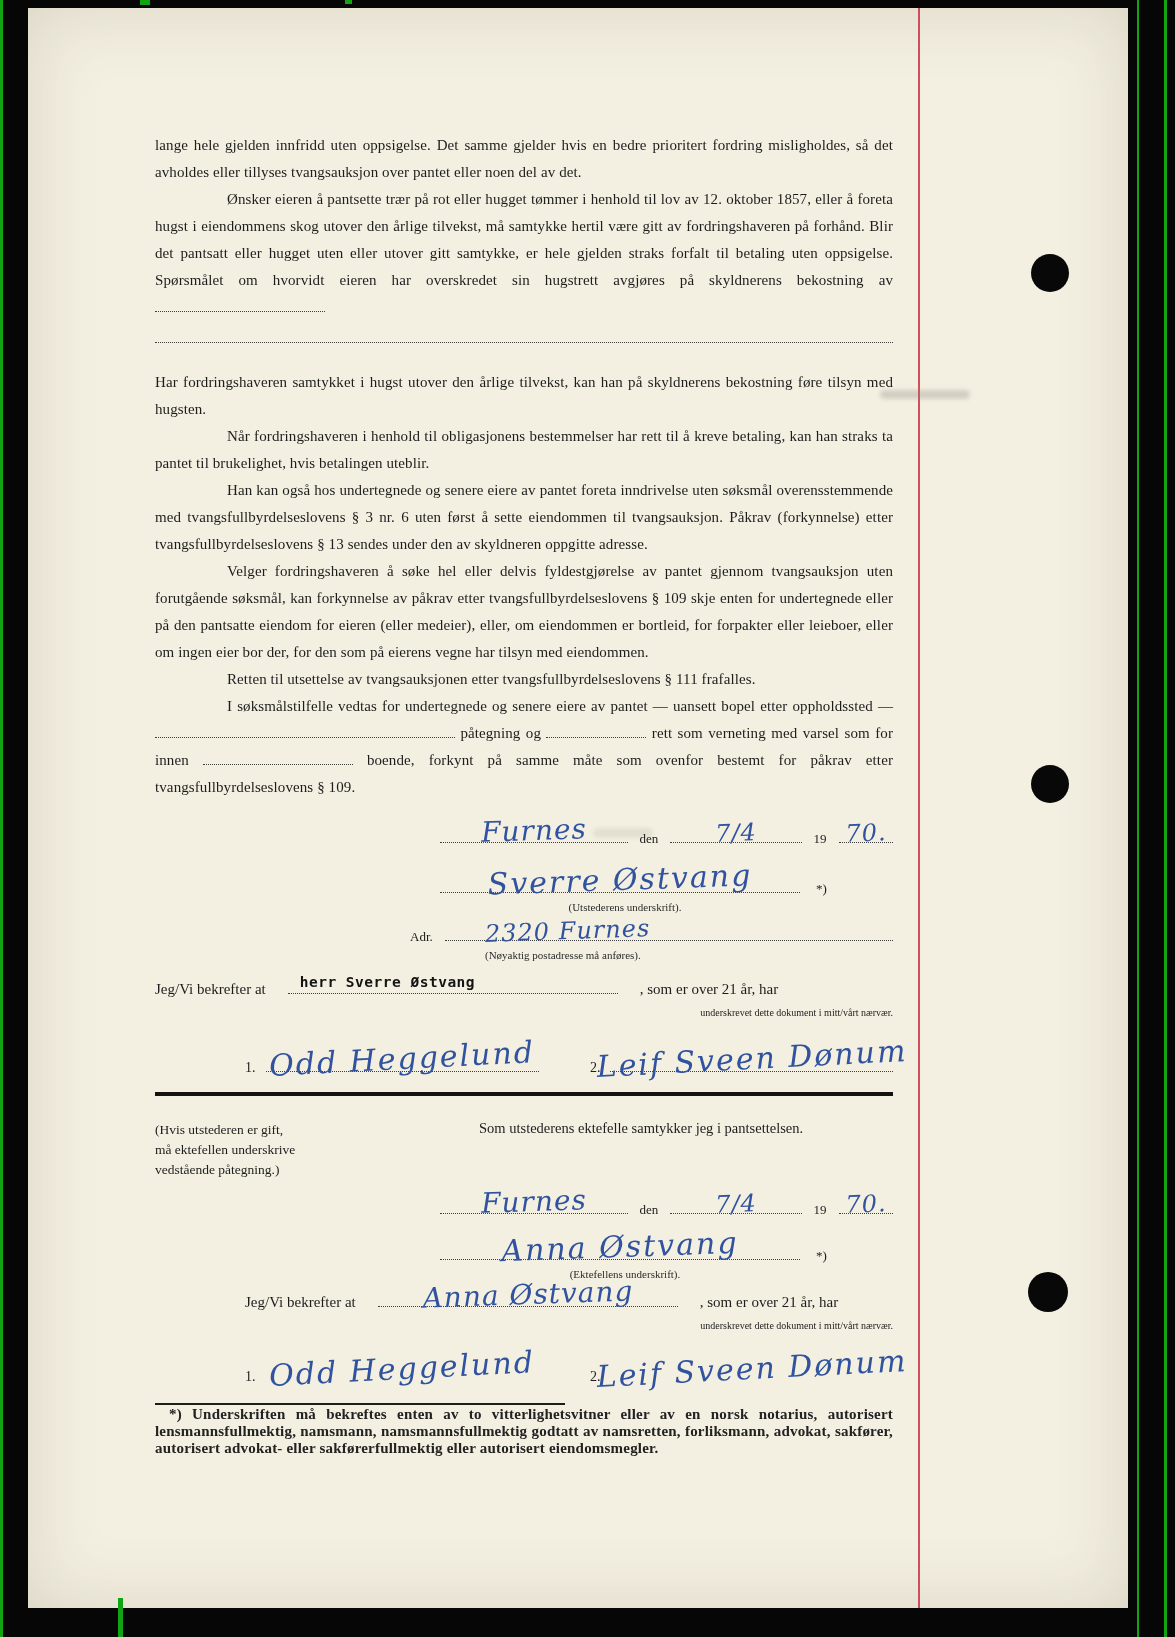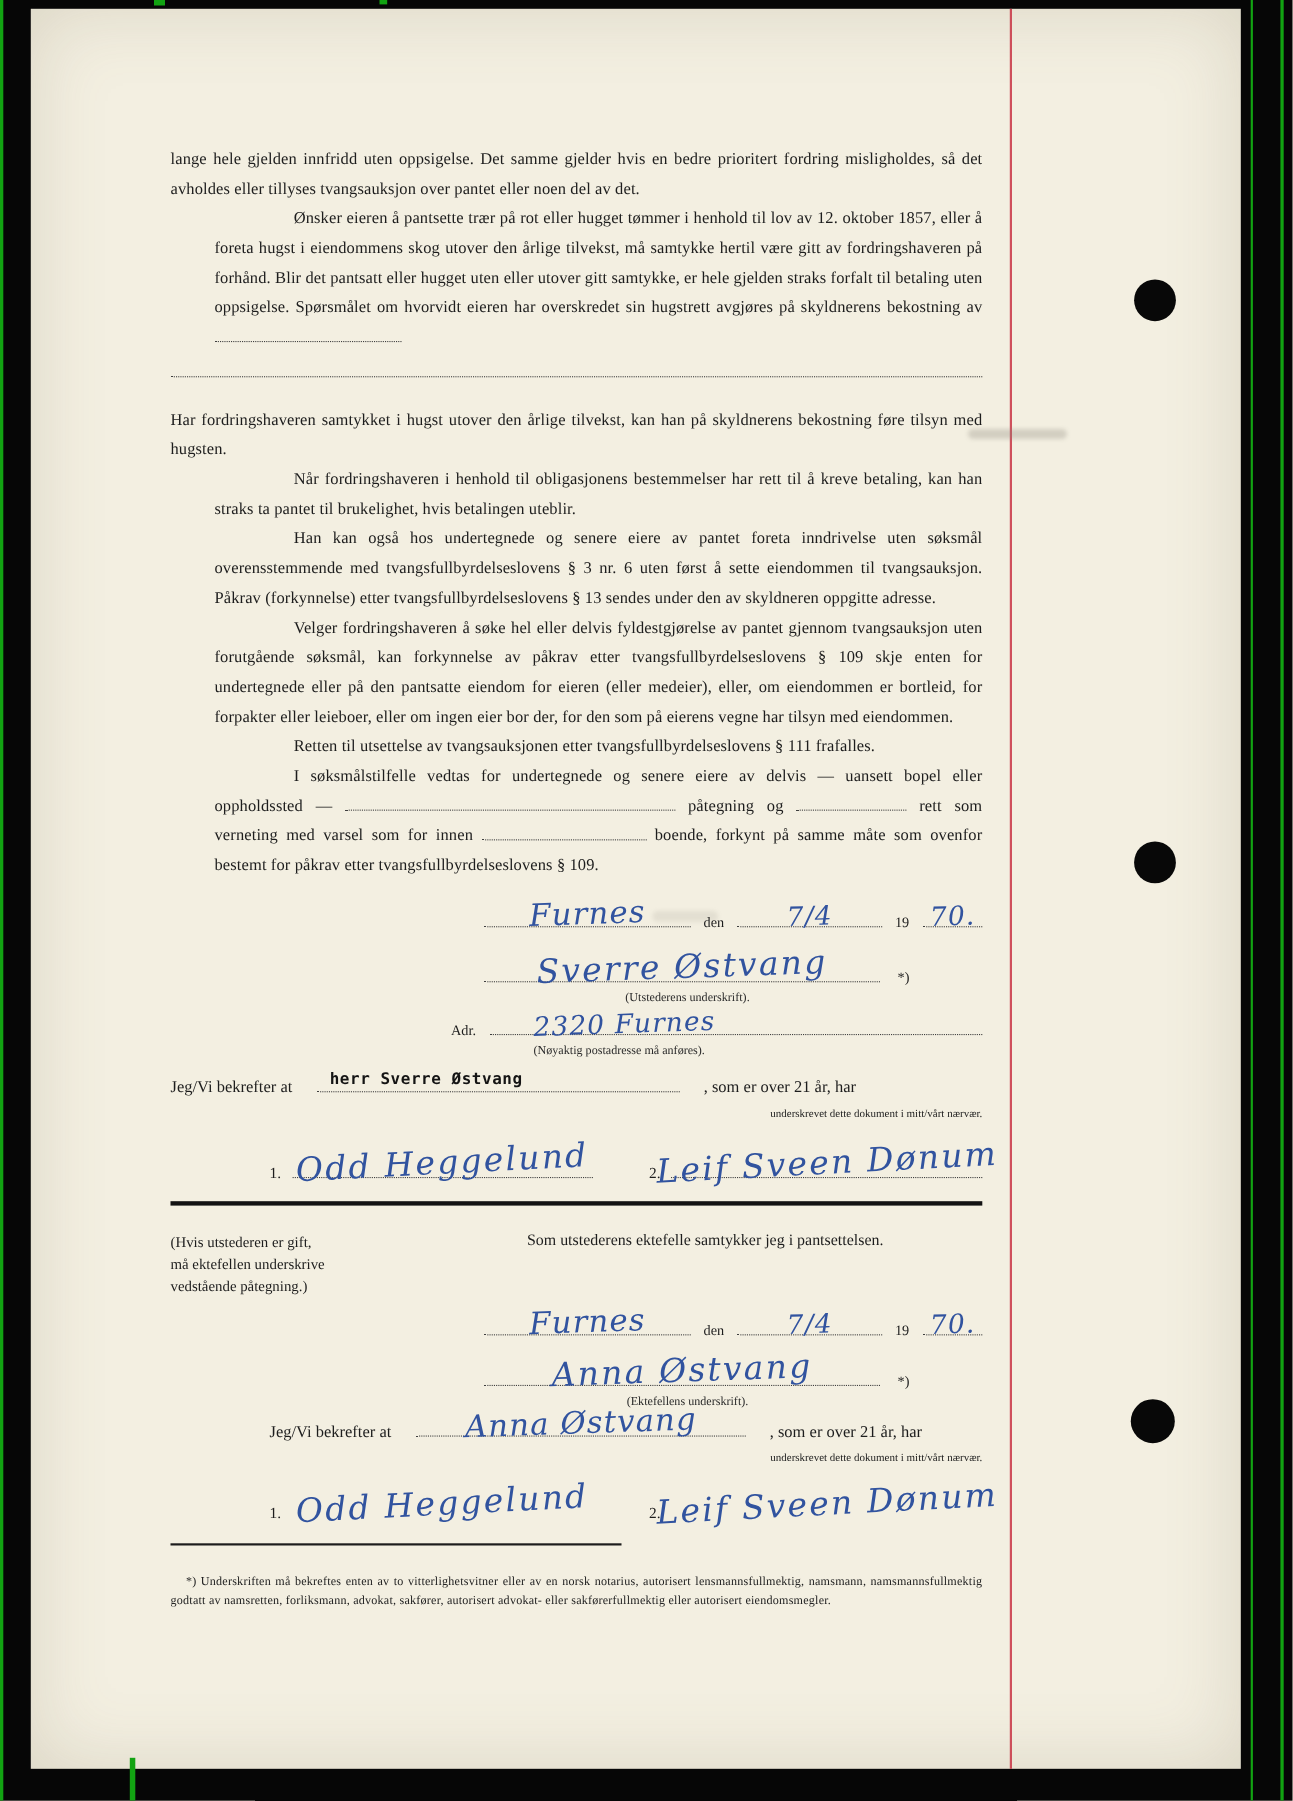--- a/index.html
+++ b/index.html
@@ -29,21 +29,21 @@
   .hole1 { left:1003px; top:246px;  width:38px; height:38px; }
   .hole2 { left:1003px; top:757px;  width:38px; height:38px; }
   .hole3 { left:1000px; top:1264px; width:40px; height:40px; }
   .smudge { position:absolute; background:#8a857a; filter:blur(2px); border-radius:6px; }
   .smudge1 { left:852px; top:382px; width:90px; height:9px; opacity:.30; }
   .smudge2 { left:565px; top:820px; width:60px; height:10px; opacity:.15; }
 
   .content { position:absolute; left:127px; top:124px; width:738px; color:#1d1d1d; }
 
   p.body { font-size:15px; line-height:27px; text-align:justify; letter-spacing:.1px; }
-  p.ind  { text-indent:72px;margin-left:40px; }
+  p.ind  { text-indent:72px; }
 
   .fill {
     display:inline-block; height:4px; position:relative;
     border-bottom:1.4px dotted #3f3f3f; vertical-align:baseline;
   }
   .fill.nofill { border-bottom:none; }
   .full-dotted { border-bottom:1.4px dotted #3f3f3f; height:18px; margin-top:4px; }
 
   .hw {
     position:absolute; bottom:-3px; left:50%;
@@ -82,22 +82,22 @@
   .wspace { display:inline-block; width:34px; height:1px; }
 
   .thick-rule { margin-top:16px; height:4px; background:#131313; }
 
   .spouse-head { display:flex; align-items:flex-start; margin-top:24px;gap:24px; }
   .spouse-note { width:300px; font-size:13.5px; line-height:20px; }
   .consent { font-size:14.5px; }
 
   .footnote-rule { margin-top:18px; width:410px; height:2px; background:#1c1c1c; }
   .footnote {
-    margin-top:25px; font-size:11px; line-height:17px; text-align:justify;
-    font-weight:normal; color:#222; text-indent:14px; letter-spacing:.2px;
+    margin-top:1px; font-size:15px; line-height:17px; text-align:justify;
+    font-weight:bold; color:#222; text-indent:14px; letter-spacing:.2px;
   }
 </style>
 </head>
 <body>
 
 <div class="edge-green edge-left"></div>
 <div class="edge-green edge-right-1"></div>
 <div class="edge-green edge-right-2"></div>
 <div class="edge-green edge-bottom"></div>
 <div class="edge-green edge-top-1"></div>
@@ -121,21 +121,21 @@
     </p>
     <div class="full-dotted"></div>
 
     <p class="body" style="margin-top:26px">Har fordringshaveren samtykket i hugst utover den årlige tilvekst, kan han på skyldnerens bekostning føre tilsyn med hugsten.</p>
     <p class="body ind">Når fordringshaveren i henhold til obligasjonens bestemmelser har rett til å kreve betaling, kan han straks ta pantet til brukelighet, hvis betalingen uteblir.</p>
     <p class="body ind">Han kan også hos undertegnede og senere eiere av pantet foreta inndrivelse uten søksmål overensstemmende med tvangsfullbyrdelseslovens § 3 nr. 6 uten først å sette eiendommen til tvangsauksjon. Påkrav (forkynnelse) etter tvangsfullbyrdelseslovens § 13 sendes under den av skyldneren oppgitte adresse.</p>
     <p class="body ind">Velger fordringshaveren å søke hel eller delvis fyldestgjørelse av pantet gjennom tvangsauksjon uten forutgående søksmål, kan forkynnelse av påkrav etter tvangsfullbyrdelseslovens § 109 skje enten for undertegnede eller på den pantsatte eiendom for eieren (eller medeier), eller, om eiendommen er bortleid, for forpakter eller leieboer, eller om ingen eier bor der, for den som på eierens vegne har tilsyn med eiendommen.</p>
     <p class="body ind">Retten til utsettelse av tvangsauksjonen etter tvangsfullbyrdelseslovens § 111 frafalles.</p>
 
     <p class="body ind">
-      <span>I søksmålstilfelle vedtas for undertegnede og senere eiere av delvis — uansett bopel eller oppholdssted —</span>
+      <span>I søksmålstilfelle vedtas for undertegnede og senere eiere av pantet — uansett bopel etter oppholdssted —</span>
       <span class="fill" style="width:300px"></span>
       <span>påtegning og</span>
       <span class="fill" style="width:100px"></span>
       <span>rett som verneting med varsel som for innen</span>
       <span class="fill" style="width:150px"></span>
       <span>boende, forkynt på samme måte som ovenfor bestemt for påkrav etter tvangsfullbyrdelseslovens § 109.</span>
     </p>
 
     <div class="row date-row">
       <span class="fill" style="width:200px">

